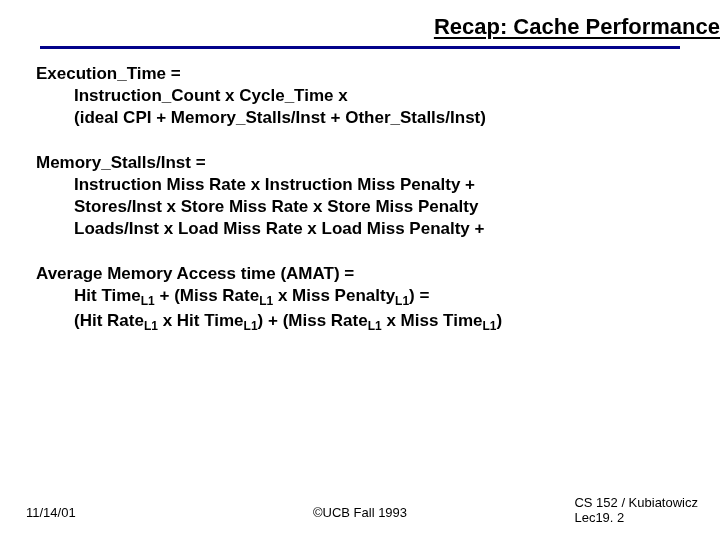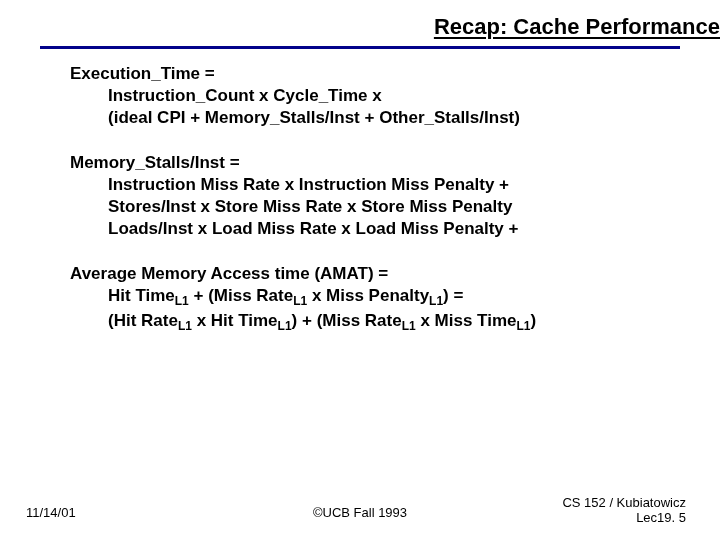--- a/index.html
+++ b/index.html
@@ -37,21 +37,20 @@
     margin-left: 40px;
   }
   .body {
     padding: 14px 40px 0 36px;
     font-size: 17px;
     font-weight: bold;
     line-height: 1.28;
   }
   .block {
     margin-bottom: 24px;
-    margin-left: 34px;
   }
   .indent {
     padding-left: 38px;
   }
   .sub {
     font-size: 12px;
     vertical-align: sub;
     font-weight: bold;
   }
   .footer {
@@ -69,23 +68,23 @@
   }
   .f-center {
     position: absolute;
     left: 0;
     right: 0;
     text-align: center;
     bottom: 0;
   }
   .f-right {
     position: absolute;
-    right: 34px;
+    right: 22px;
     bottom: -6px;
-    text-align: right;
+    text-align: left;
     line-height: 1.2;
   }
 </style>
 </head>
 <body>
 
 <div class="slide">
 
   <div class="title-wrap">
     <span class="title">Recap: Cache Performance</span>
@@ -117,17 +116,17 @@
       </div>
     </div>
 
   </div>
 
   <div class="footer">
     <div class="f-left">11/14/01</div>
     <div class="f-center">©UCB Fall 1993</div>
     <div class="f-right">
       <div>CS 152 / Kubiatowicz</div>
-      <div>Lec19. 5</div>
+      <div>Lec19. 2</div>
     </div>
   </div>
 
 </div>
 
 </body></html>

